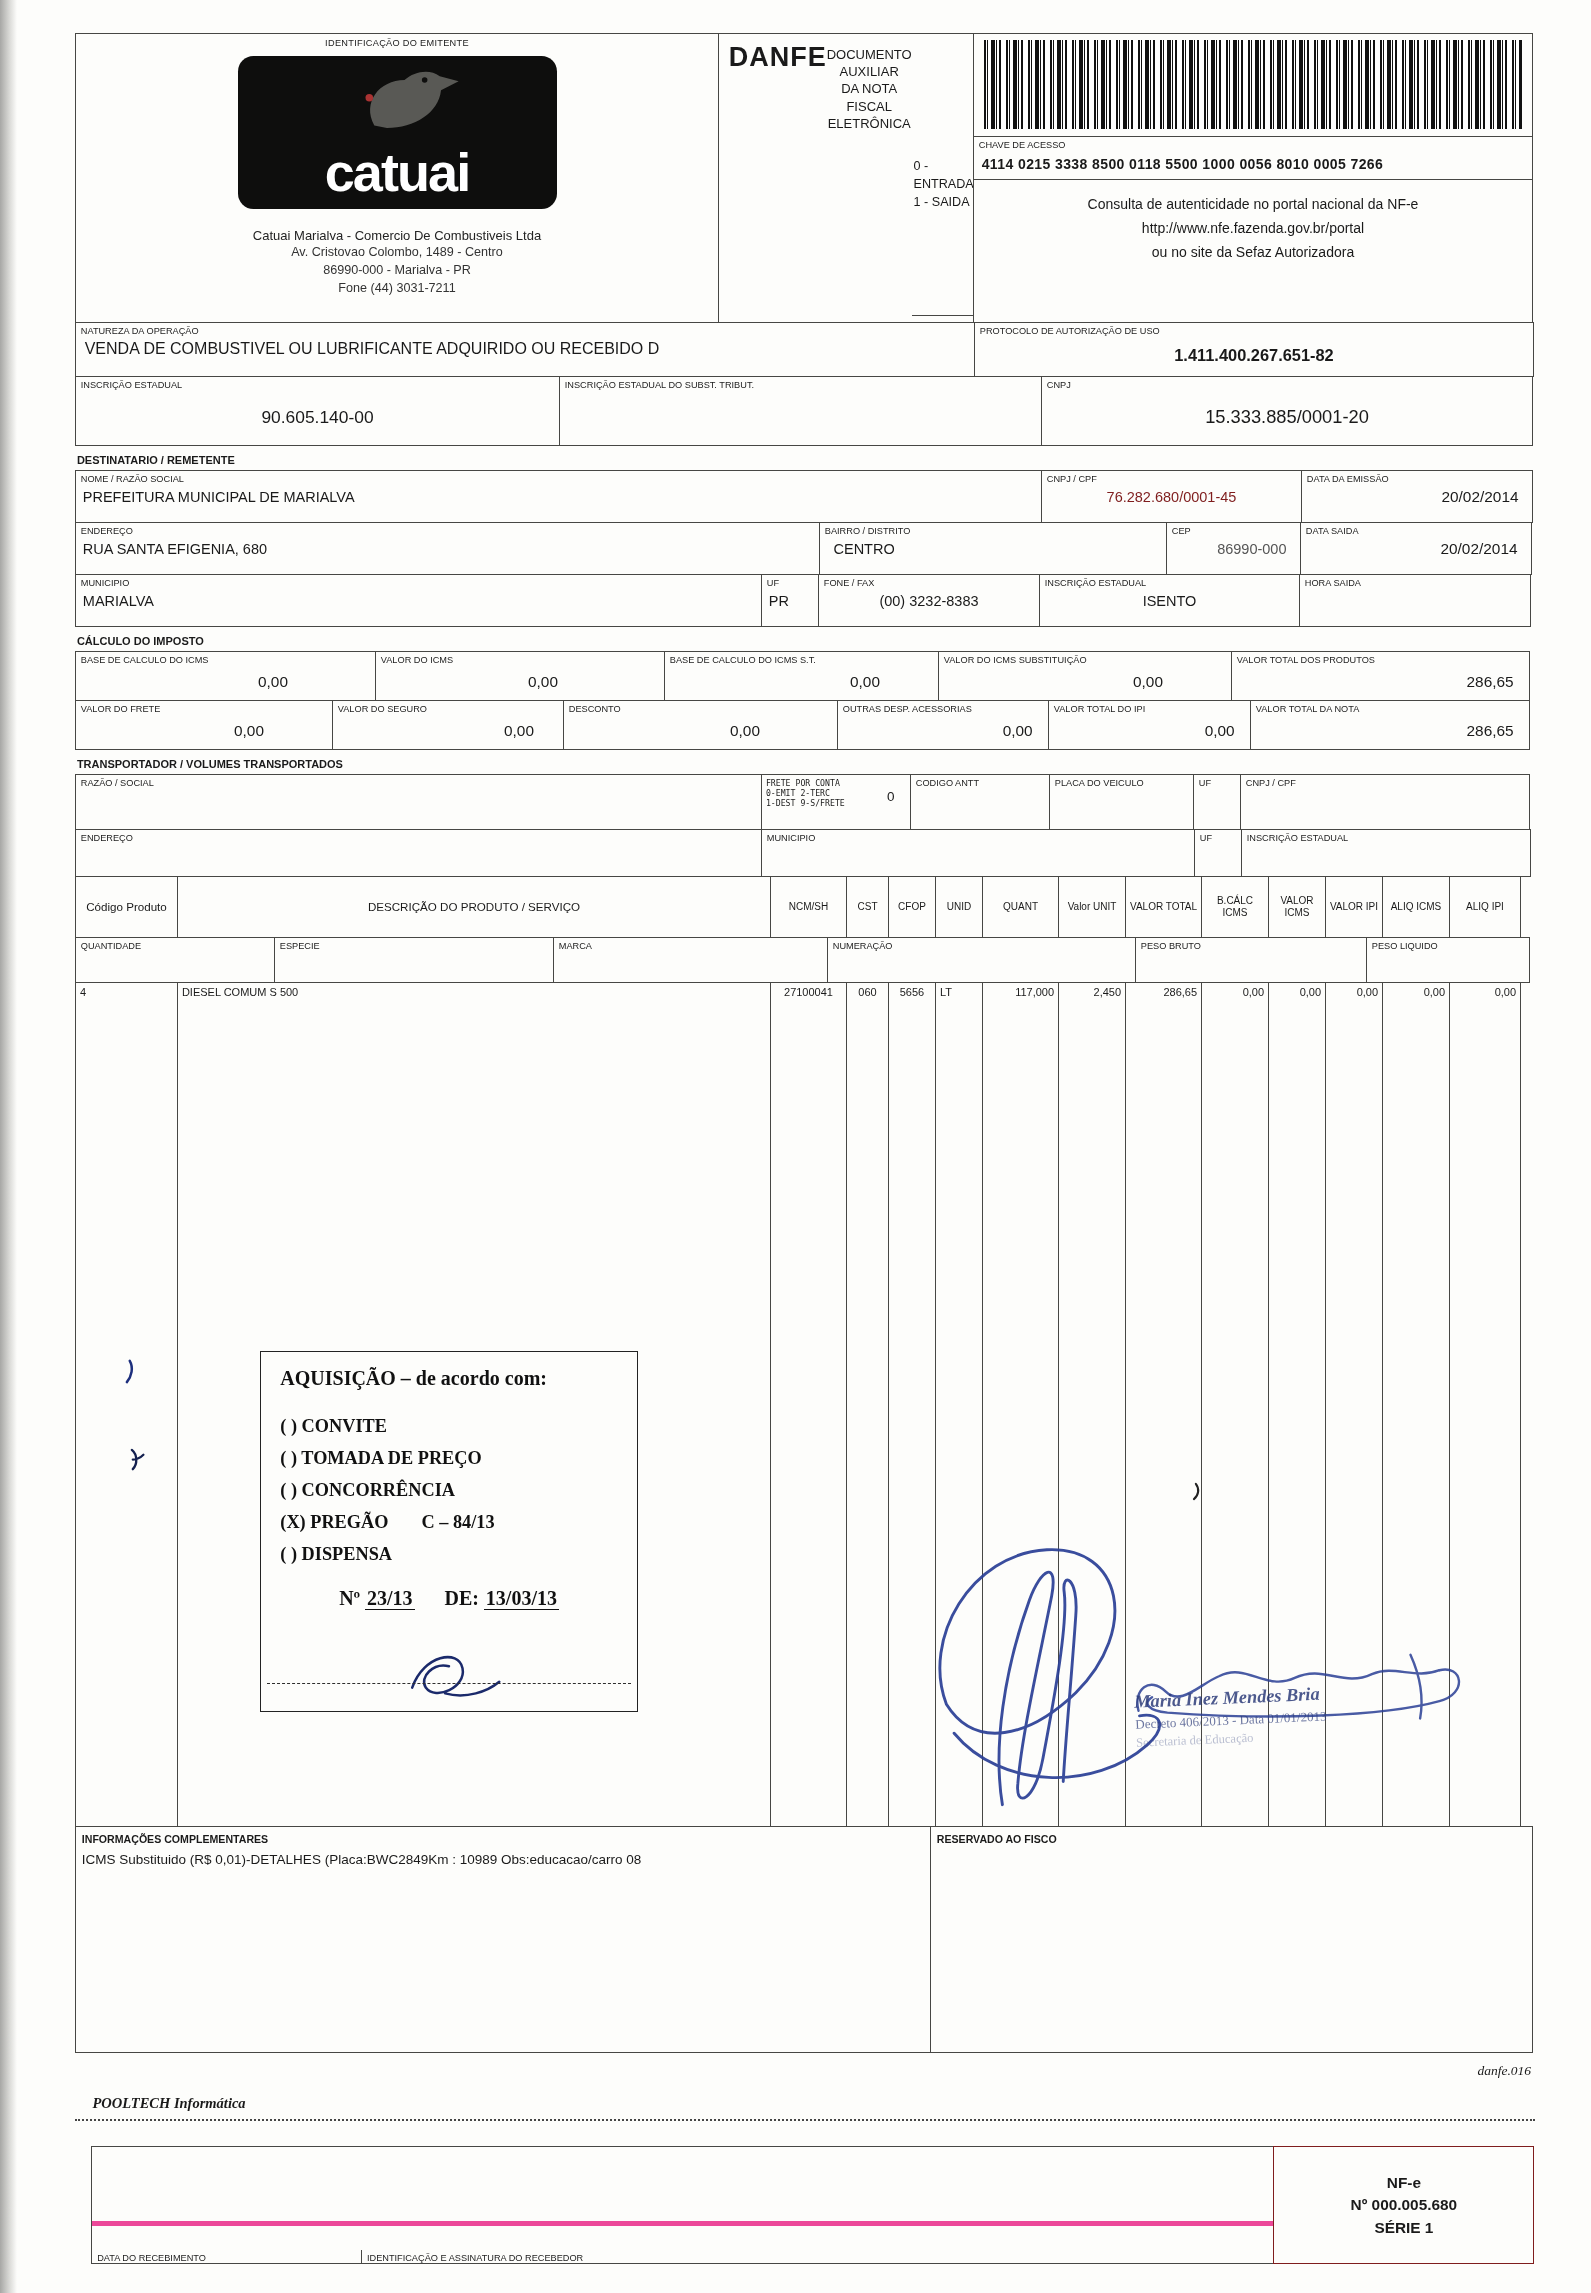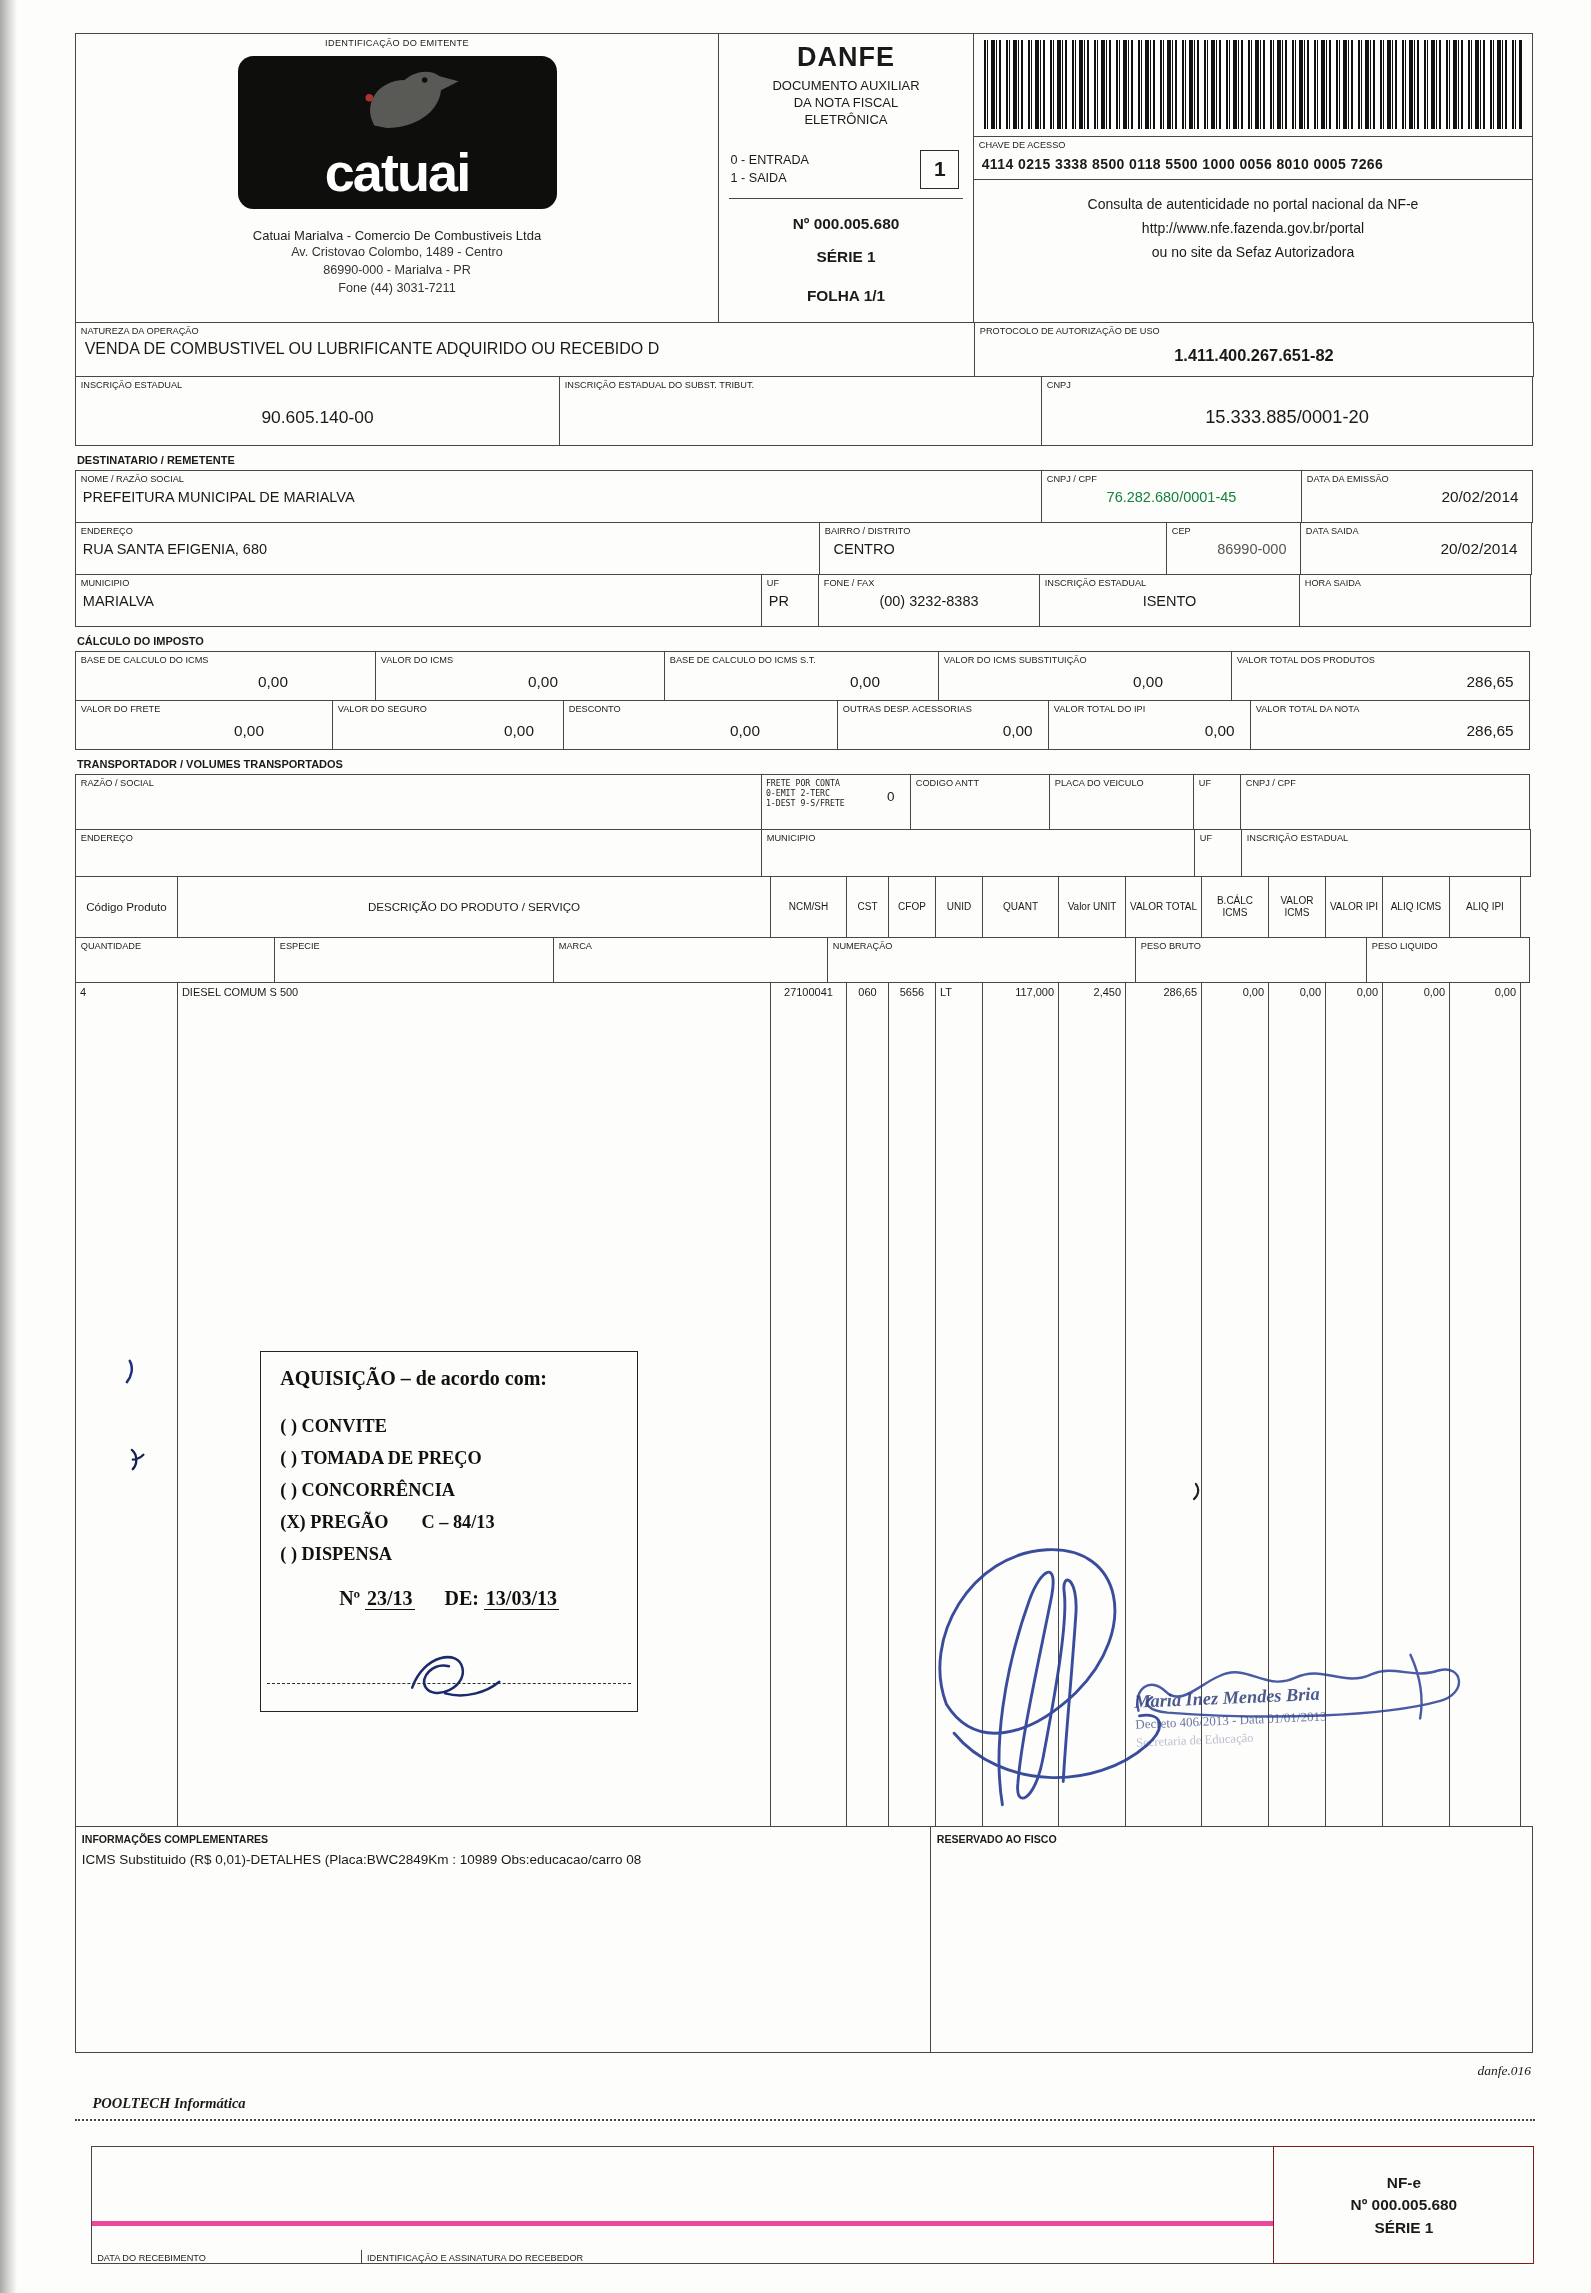--- a/index.html
+++ b/index.html
@@ -41,21 +41,21 @@
   .logo-bird { position: absolute; top: 9.7px; left: 101px; }
   .logo-text {
     position: absolute; bottom: 5.8px; left: 0; right: 0; text-align: center;
     color: #fff; font-weight: bold; font-size: 54px; letter-spacing: -1.9px;
     font-family: "Liberation Sans", sans-serif;
   }
   .emit-name { font-size: 13px; text-align: center; margin-top: 19px; color: #232323; }
   .emit-addr { font-size: 12.6px; text-align: center; line-height: 18.3px; color: #333; }
   .emit-addr:first-of-type { margin-top: 7.7px; }
 
-  .danfe-col { padding: 7.7px 9.7px 5.8px; display: flex; flex-direction: column; }
+  .danfe-col { padding: 7.7px 9.7px 5.8px; display: flex; }
   .danfe-title { font-size: 27px; font-weight: bold; text-align: center; letter-spacing: 1px; }
   .danfe-sub { font-size: 13px; line-height: 17.4px; text-align: center; margin-top: 3.9px; }
   .es-block { display: flex; justify-content: space-between; align-items: center; margin-top: 21px; padding: 0 3.9px 9.7px 1.9px; border-bottom: 1px solid #474744; }
   .es-labels { font-size: 12.6px; line-height: 18.3px; }
   .tipo-box {
     width: 39px; height: 39px; border: 1.9px solid #2c2c2a; font-size: 21px; font-weight: bold;
     display: flex; align-items: center; justify-content: center;
   }
   .nsf { text-align: center; font-weight: bold; font-size: 15.4px; margin-top: 15.4px; }
 
@@ -224,21 +224,21 @@
   </div>
 
   <div class="sect">DESTINATARIO / REMETENTE</div>
   <div class="row" style="height:53px">
     <div class="cell" style="width:967px">
       <div class="lbl">NOME / RAZÃO SOCIAL</div>
       <div class="val">PREFEITURA MUNICIPAL DE MARIALVA</div>
     </div>
     <div class="cell" style="width:261px">
       <div class="lbl">CNPJ / CPF</div>
-      <div class="val c" style="color:#15803d">76.282.680/0001-45</div>
+      <div class="val c" style="color:#7f1d1d">76.282.680/0001-45</div>
     </div>
     <div class="cell" style="width:232px">
       <div class="lbl">DATA DA EMISSÃO</div>
       <div class="val r" style="font-size:15.4px">20/02/2014</div>
     </div>
   </div>
   <div class="row" style="height:53px">
     <div class="cell" style="width:745px">
       <div class="lbl">ENDEREÇO</div>
       <div class="val">RUA SANTA EFIGENIA, 680</div>

